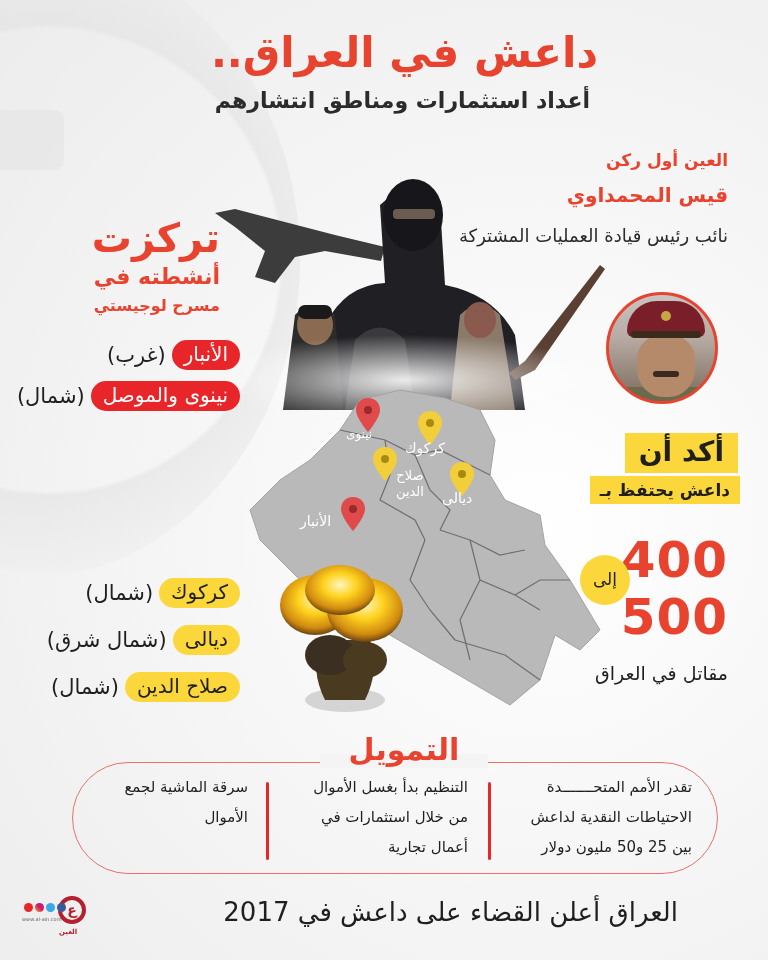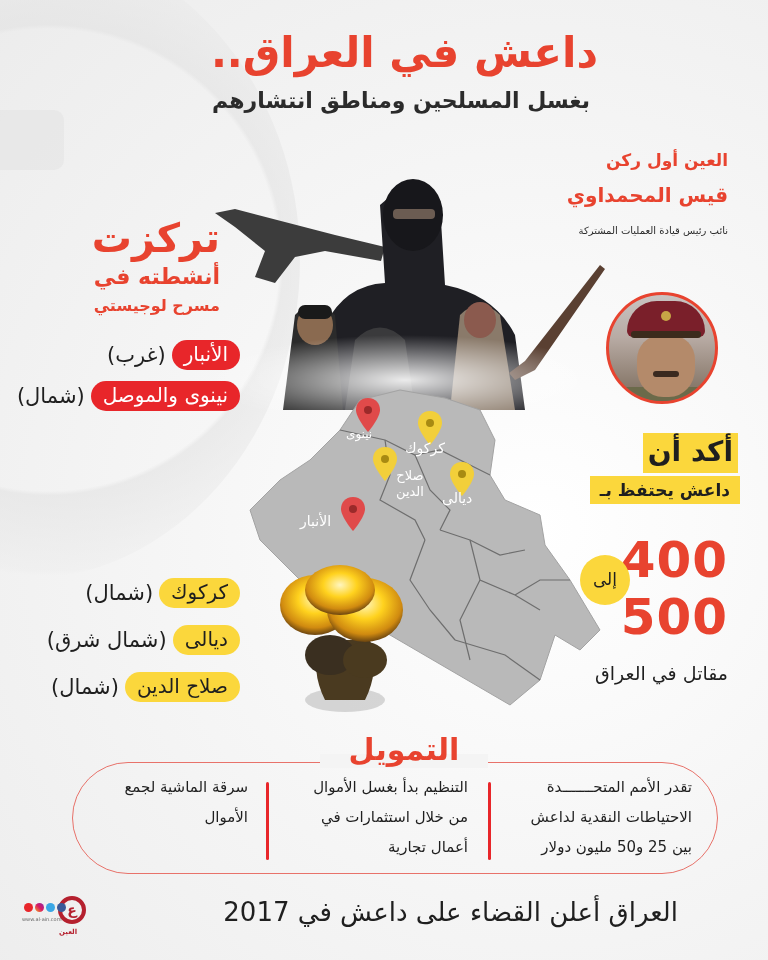--- a/index.html
+++ b/index.html
@@ -32,21 +32,21 @@
     text-align: right; color: #e8432f; font-weight: bold; font-size: 42px; line-height: 50px;
   }
   .subtitle {
     position: absolute; right: 178px; top: 86px; width: 420px;
     text-align: right; color: #2b2b2b; font-weight: bold; font-size: 22px; line-height: 30px;
   }
 
   
   .rank { position: absolute; right: 40px; top: 150px; color: #e8432f; font-weight: bold; font-size: 17px; }
   .cmd-name { position: absolute; right: 40px; top: 175px; color: #e8432f; font-weight: bold; font-size: 20px; line-height: 40px; }
-  .cmd-role { position: absolute; right: 40px; top: 225px; color: #2b2b2b; font-size: 10px; }
+  .cmd-role { position: absolute; right: 40px; top: 225px; color: #2b2b2b; font-size: 18px; }
 
   
   .fighters {
     position: absolute; left: 195px; top: 165px; width: 420px; height: 245px;
   }
 
   
   .portrait {
     position: absolute; left: 606px; top: 292px; width: 112px; height: 112px; border-radius: 50%;
     border: 3px solid #e8432f; overflow: hidden;
@@ -79,21 +79,21 @@
 
   
   .map { position: absolute; left: 240px; top: 380px; width: 370px; height: 330px; }
 
   
   .explosion { position: absolute; left: 270px; top: 560px; width: 150px; height: 160px; }
 
   
   .stat-head {
     position: absolute; right: 30px; top: 433px; background: #fbd73c;
-    color: #1f1f1f; font-weight: bold; font-size: 28px; line-height: 38px; padding: 0 5px 2px;
+    color: #1f1f1f; font-weight: bold; font-size: 28px; line-height: 38px; padding: 0 14px 2px;
   }
   .stat-sub {
     position: absolute; right: 28px; top: 476px; background: #fbd73c;
     color: #1f1f1f; font-weight: bold; font-size: 17px; line-height: 28px; padding: 0 10px;
   }
   .num {
     position: absolute; right: 40px; color: #e8432f; font-family: "DejaVu Sans", sans-serif;
     font-size: 50px; font-weight: bold; letter-spacing: 1px; line-height: 54px; direction: ltr;
   }
   .to-circle {
@@ -131,21 +131,21 @@
   .site { position: absolute; left: 22px; top: 916px; font-size: 5px; color: #666; direction: ltr; }
 </style>
 </head>
 <body>
 
 <div class="canvas">
   <div class="bg-arc"></div>
   <div class="bg-block"></div>
 
   <h1 class="title">داعش في العراق..</h1>
-  <h2 class="subtitle">بغسل المسلحين ومناطق انتشارهم</h2>
+  <h2 class="subtitle">أعداد استثمارات ومناطق انتشارهم</h2>
 
   <svg class="fighters" viewBox="0 0 420 245">
     <defs>
       <linearGradient id="fade" x1="0" y1="0" x2="0" y2="1">
         <stop offset="0" stop-color="#000" stop-opacity="1"></stop>
         <stop offset="1" stop-color="#000" stop-opacity="0"></stop>
       </linearGradient>
       <radialGradient id="smk" cx="0.5" cy="0.5" r="0.5">
         <stop offset="0" stop-color="#fff" stop-opacity="0.9"></stop>
         <stop offset="1" stop-color="#fff" stop-opacity="0"></stop>

